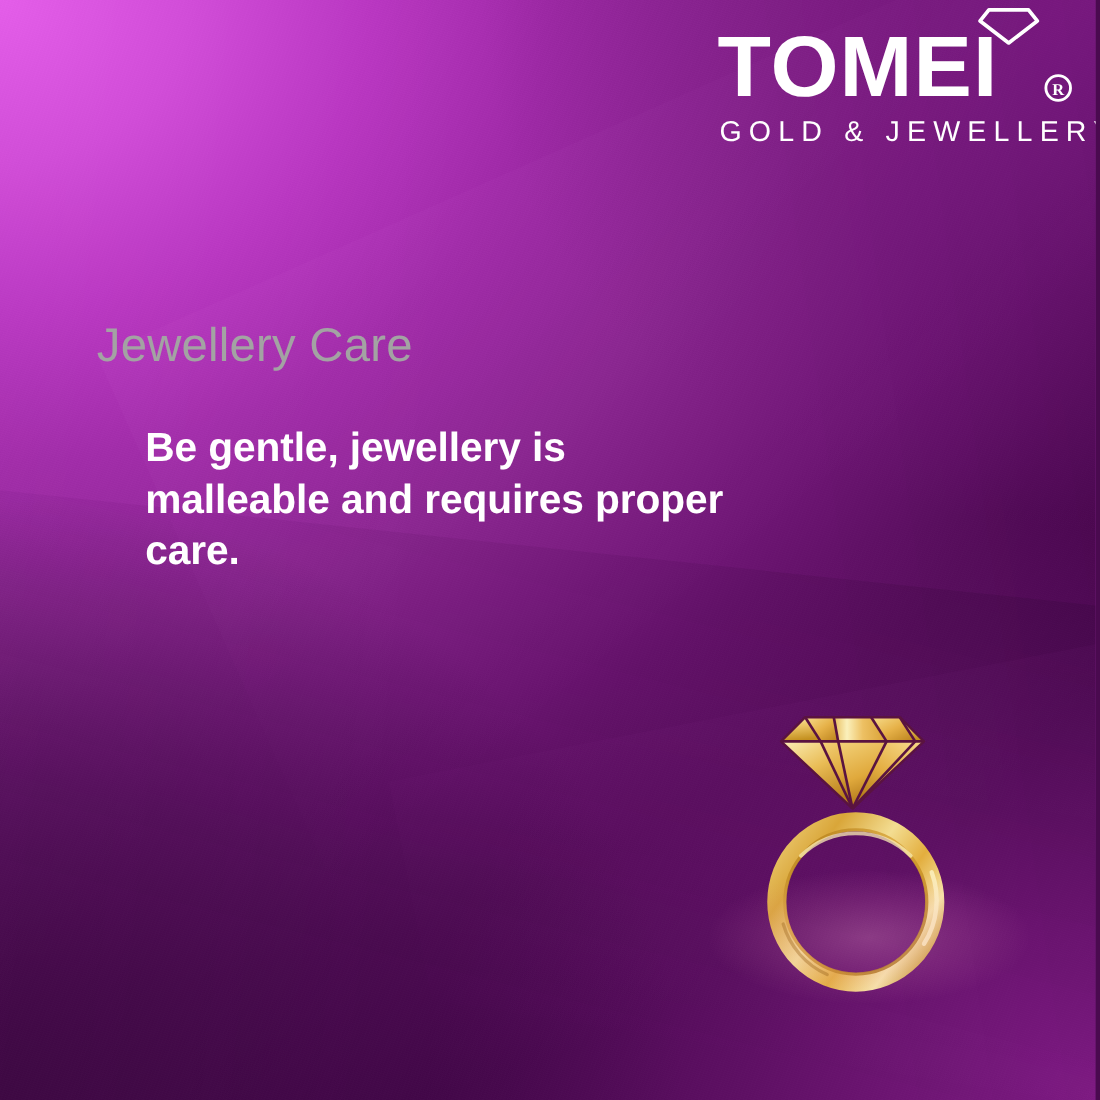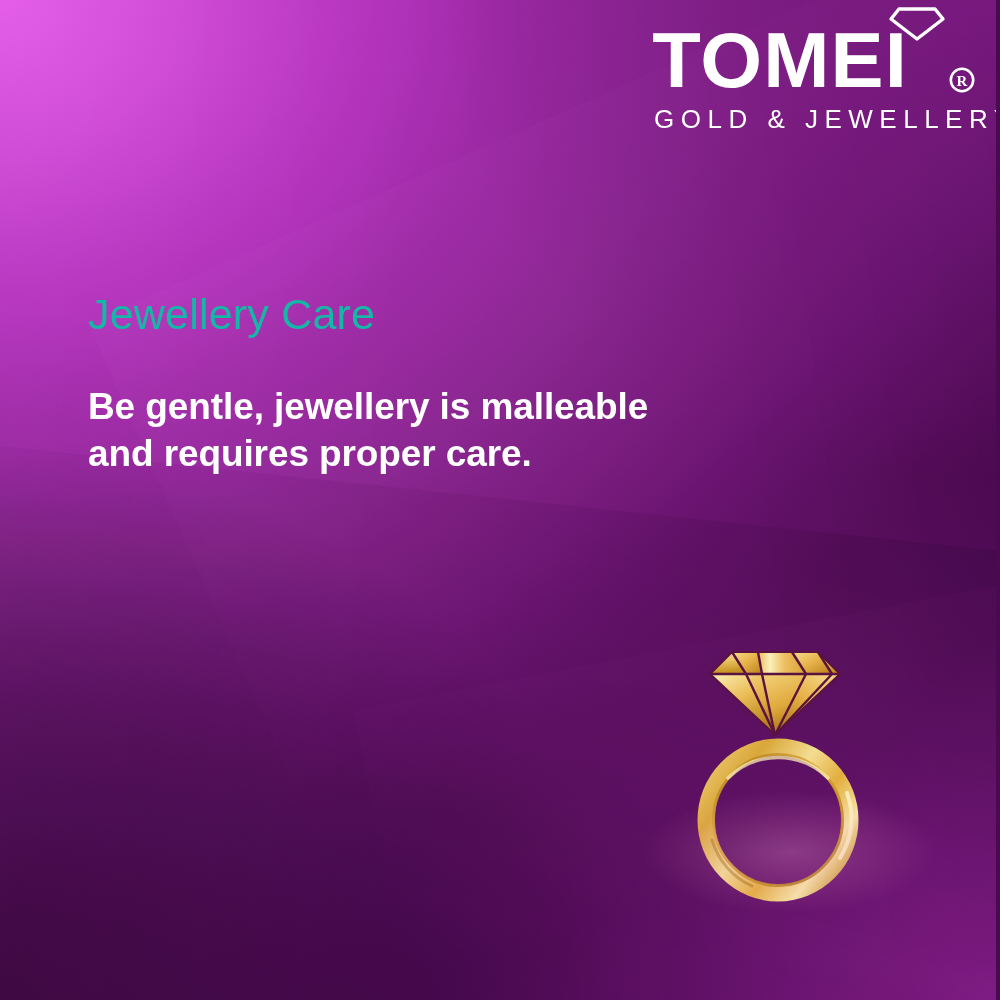--- a/index.html
+++ b/index.html
@@ -151,30 +151,31 @@
     position:absolute;
     left:88px; top:288px;
     width:580px;
   }
   .headline {
     font-family:"Liberation Sans", sans-serif;
     font-weight:400;
     font-size:43px;
     line-height:52px;
     letter-spacing:0.2px;
-    color:#14b8a6;
+    color:#a3a3a3;
     margin-bottom:43px;
   }
   .para {
     font-family:"Liberation Sans", sans-serif;
     font-weight:700;
     font-size:37px;
     line-height:47px;
     letter-spacing:-0.1px;
     color:#ffffff;
+    margin-left:44px;
   }
   .para + .para { margin-top:44px; }
 
   
   .ring-art {
     position:absolute;
     left:690px; top:630px;
     width:200px; height:290px;
   }
   .ring-glow {

